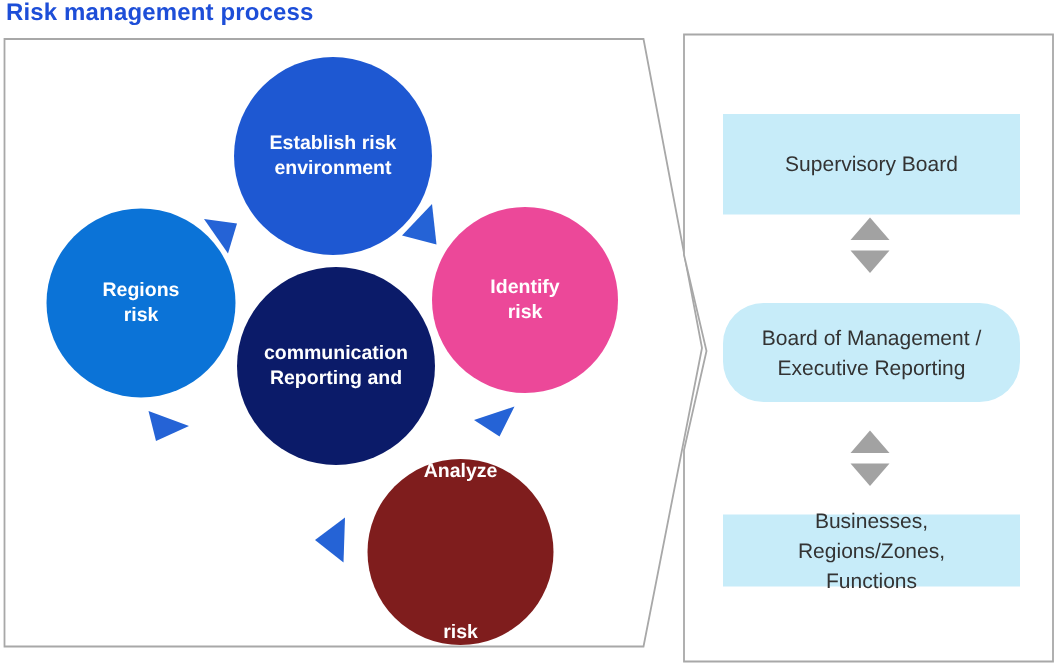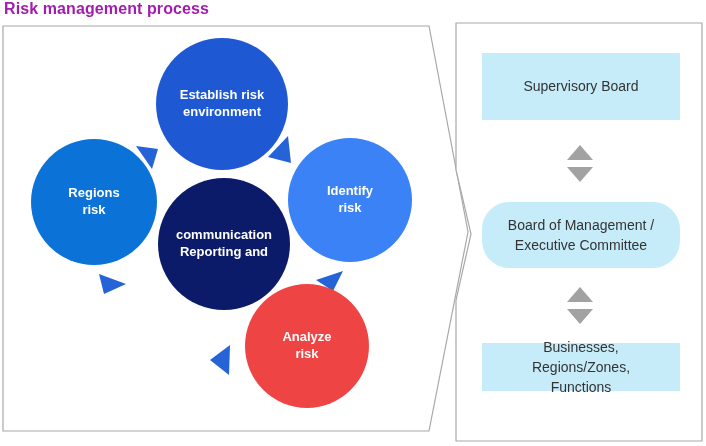--- a/index.html
+++ b/index.html
@@ -2,40 +2,40 @@
 <html><head>
 <meta charset="utf-8">
 <style>
   html,body{margin:0;padding:0;background:#ffffff;}
   .stage{
     position:relative;width:706px;height:446px;overflow:hidden;
     font-family:"Liberation Sans", sans-serif;background:#ffffff;
   }
   .page-title{
     position:absolute;left:4px;top:0px;margin:0;
-    font-size:16px;font-weight:bold;color:#a21caf;letter-spacing:.1px;
+    font-size:16px;font-weight:bold;color:#1d4ed8;letter-spacing:.1px;
   }
   svg.underlay{position:absolute;left:0;top:0;}
   .circle{
     position:absolute;border-radius:50%;
     display:flex;flex-direction:column;justify-content:center;align-items:center;
     color:#ffffff;font-weight:bold;font-size:13px;line-height:1.3;text-align:center;
   }
   .c-establish{left:156px;top:38px;width:132px;height:132px;background:#1e58d2;}
-  .c-identify{left:288px;top:138px;width:124px;height:124px;background:#3b82f6;}
-  .c-analyze{left:245px;top:284px;width:124px;height:124px;background:#ef4444;}
+  .c-identify{left:288px;top:138px;width:124px;height:124px;background:#ec4899;}
+  .c-analyze{left:245px;top:306px;width:124px;height:124px;background:#7f1d1d;justify-content:space-between;}
   .c-respond{left:76px;top:302px;width:128px;height:128px;background:#0b73d7;}
   .c-monitor{left:31px;top:139px;width:126px;height:126px;background:#0b73d7;}
   .c-hub{left:158px;top:178px;width:132px;height:132px;background:#0b1b69;}
   .org-box{
     position:absolute;left:482px;width:198px;background:#c7ecf9;
     display:flex;flex-direction:column;justify-content:center;align-items:center;
     color:#333333;font-size:14px;line-height:1.45;text-align:center;
   }
-  .org-1{top:53px;height:67px;}
+  .org-1{top:76px;height:67px;}
   .org-2{top:202px;height:66px;border-radius:27px;}
   .org-3{top:343px;height:48px;}
 </style>
 </head>
 <body>
 
 <div class="stage">
 
   <h1 class="page-title">Risk management process</h1>
 
@@ -80,21 +80,21 @@
   <div class="circle c-hub">
     <div>communication</div>
     <div>Reporting and</div>
   </div>
 
   <div class="org-box org-1">
     <div>Supervisory Board</div>
   </div>
   <div class="org-box org-2">
     <div>Board of Management /</div>
-    <div>Executive Committee</div>
+    <div>Executive Reporting</div>
   </div>
   <div class="org-box org-3">
     <div>Businesses,</div>
     <div>Regions/Zones,</div>
     <div>Functions</div>
   </div>
 
 </div>
 
 </body></html>

